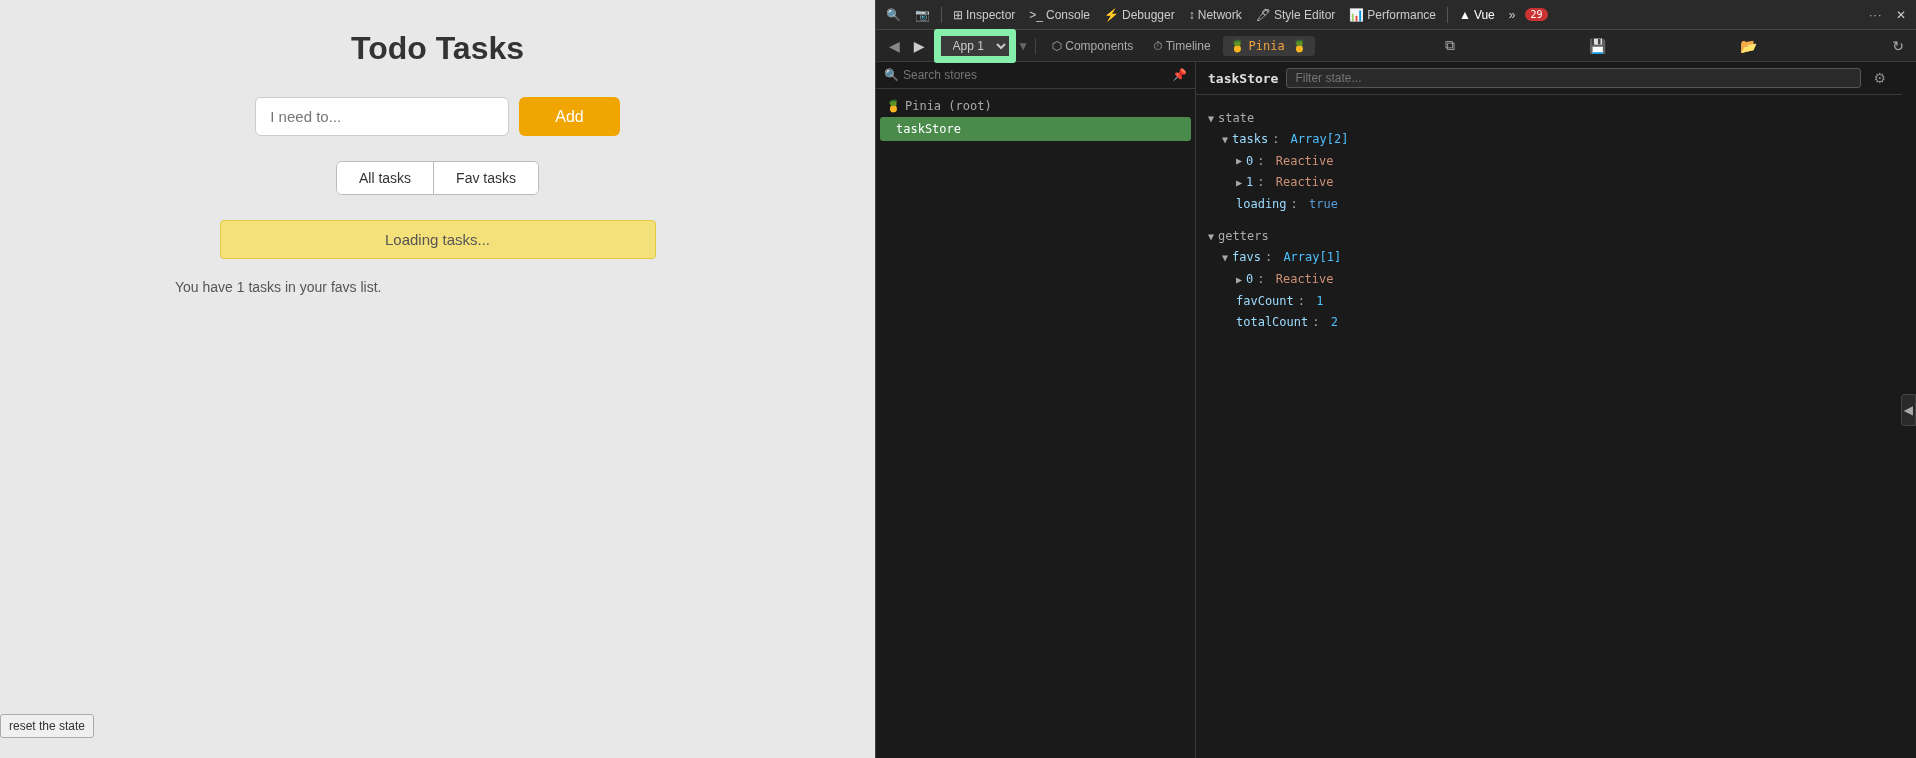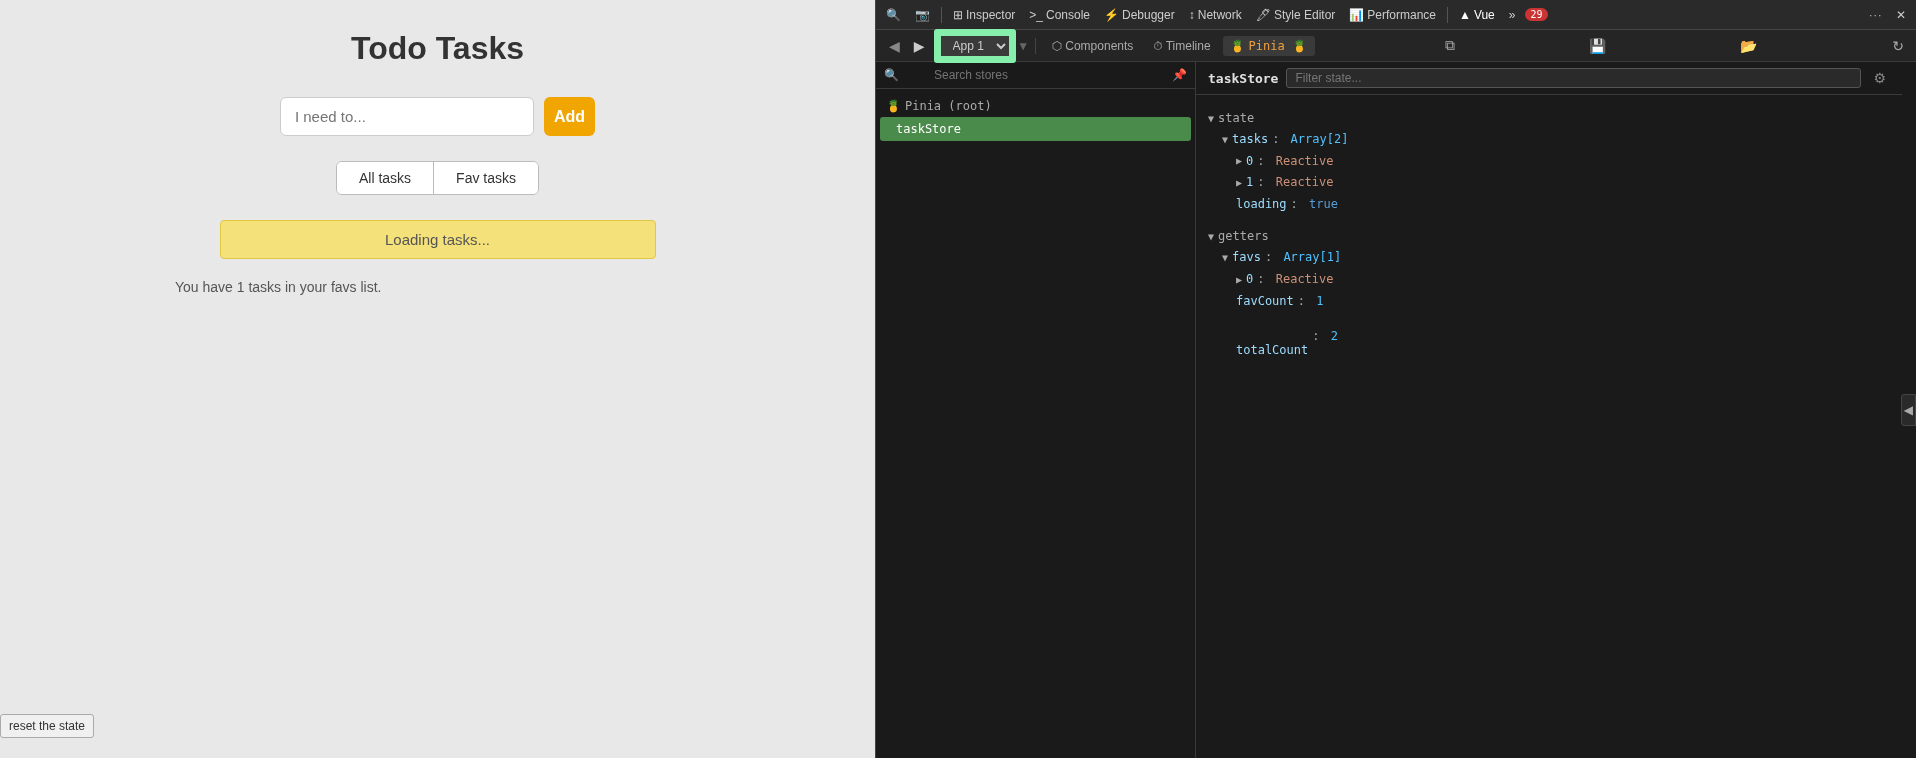--- a/index.html
+++ b/index.html
@@ -46,23 +46,23 @@
       background: #fff;
       color: #000000;
       outline: none;
     }
 
     .add-button {
       background: #f0a500;
       color: #fff;
       border: none;
       border-radius: 6px;
-      padding: 10px 10px;
+      padding: 10px 36px;
       font-size: 16px;
-      font-weight: bold;
+      font-weight: normal;
       cursor: pointer;
     }
 
     .filter-tabs {
       display: flex;
       border: 1px solid #bbb;
       border-radius: 6px;
       overflow: hidden;
       margin-bottom: 25px;
       background: #fff;
@@ -301,21 +301,20 @@
 
     .search-icon-small { font-size: 12px; color: #888; }
 
     .search-input {
       background: none;
       border: none;
       color: #ffffff;
       font-size: 12px;
       outline: none;
       flex: 1;
-      margin-left: 31px;
     }
 
     .stores-list { flex: 1; overflow-y: auto; padding: 6px 0; }
 
     .store-group-label {
       padding: 4px 10px;
       color: #aaa;
       font-size: 12px;
       display: flex;
       align-items: center;
@@ -586,21 +585,21 @@
             <span class="key-value-orange">Reactive</span>
           </div>
 
           <div class="tree-line">
             <span class="key-name" style="padding-left:14px;">favCount</span>
             <span style="color:#aaa;">:&nbsp;</span>
             <span class="key-value-blue">1</span>
           </div>
 
           <div class="tree-line">
-            <span class="key-name" style="padding-left:14px;margin-top:28px;">totalCount</span>
+            <span class="key-name" style="padding-left:14px;">totalCount</span>
             <span style="color:#aaa;">:&nbsp;</span>
             <span class="key-value-blue">2</span>
           </div>
         </div>
       </div>
     </div>
 
     <div style="position:relative; width:14px; flex-shrink:0;">
       <button class="collapse-arrow">◀</button>
     </div>

